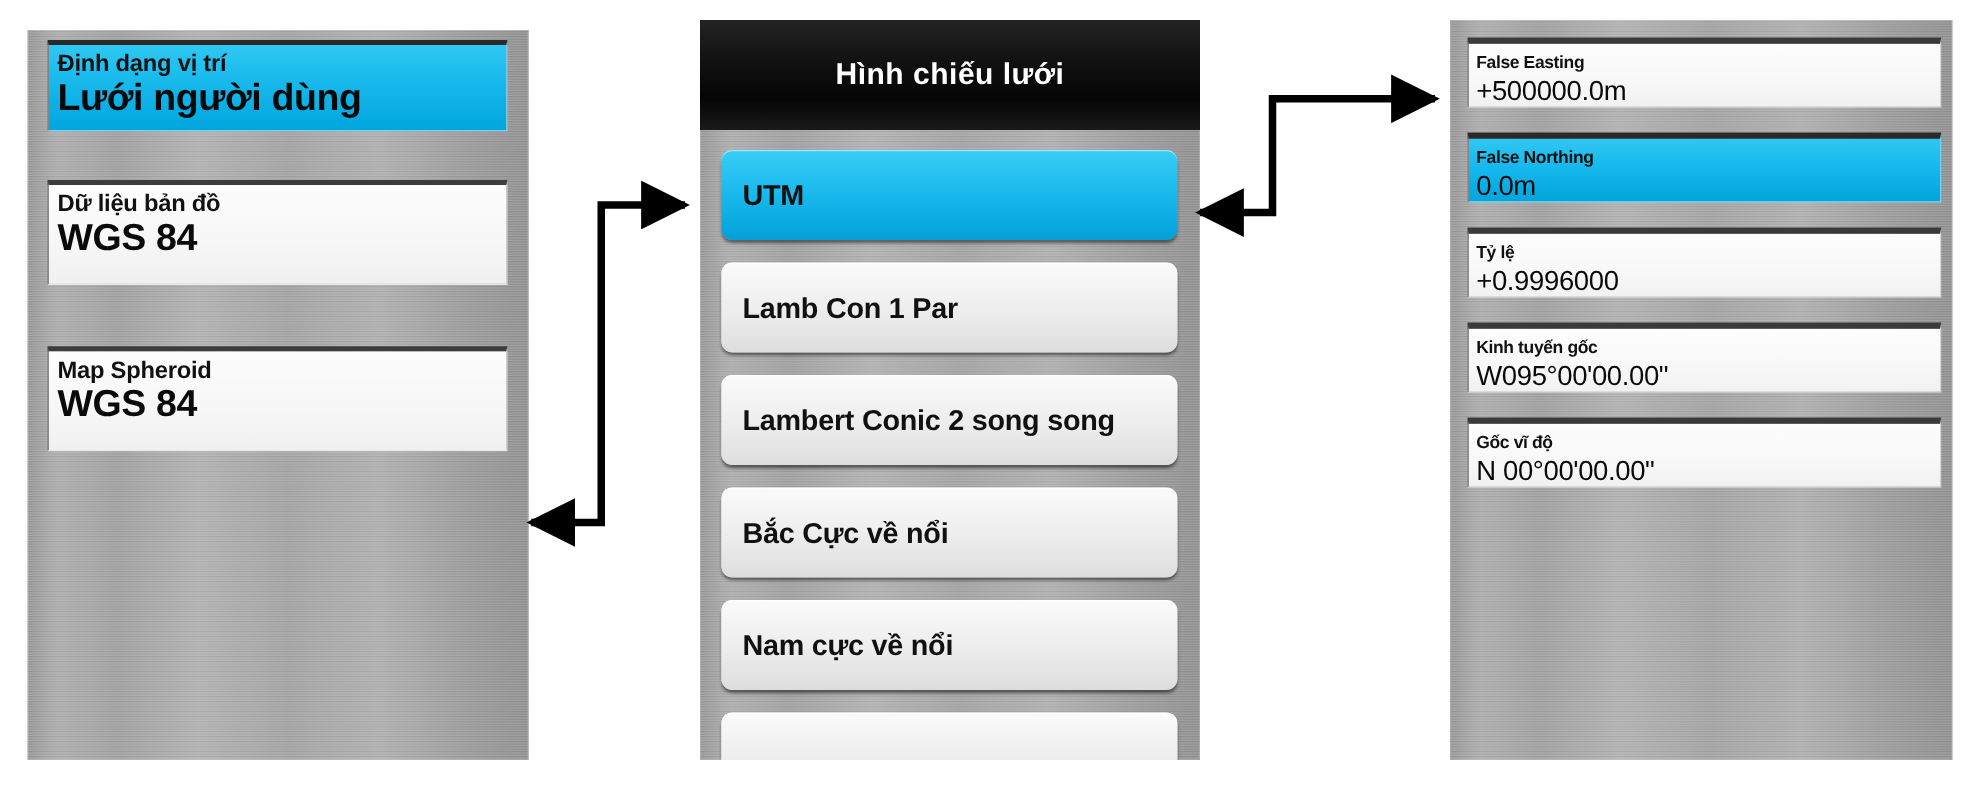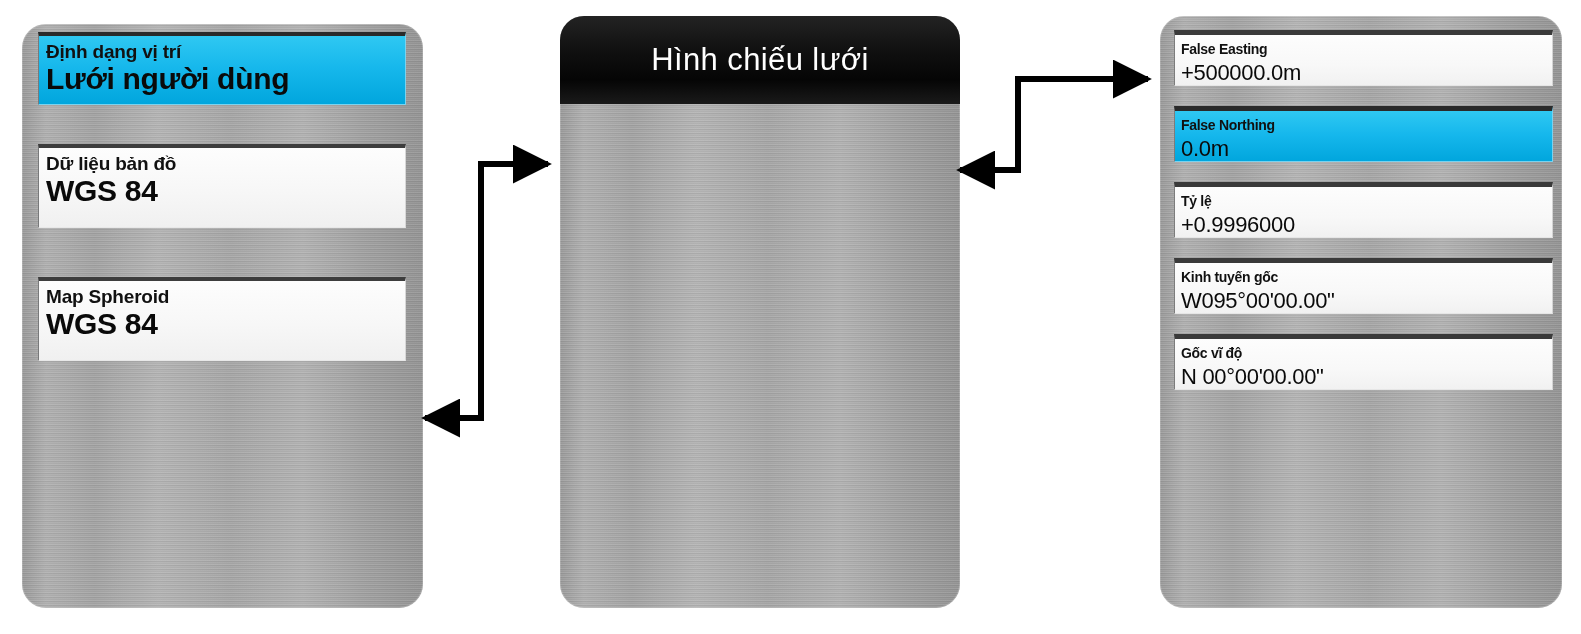--- a/index.html
+++ b/index.html
@@ -26,21 +26,20 @@
         rgba(0,0,0,0.055) 2px,
         rgba(255,255,255,0.045) 2px,
         rgba(255,255,255,0.045) 3px,
         rgba(0,0,0,0.02) 3px,
         rgba(0,0,0,0.02) 4px),
       linear-gradient(to right,
         #9a9a9a 0%, #b0b0b0 6%, #a3a3a3 18%, #b4b4b4 34%,
         #a6a6a6 52%, #b2b2b2 70%, #a0a0a0 86%, #949494 100%);
     box-shadow: inset 0 0 0 1px rgba(255,255,255,0.18);
     overflow: hidden;
-    border-radius: 24px;
   }
 
   
   #panel-location {
     left: 22px;
     top: 24px;
     width: 401px;
     height: 584px;
   }
   .field {
@@ -95,22 +94,22 @@
     left: 0; top: 0;
     width: 100%;
     height: 88px;
     background: linear-gradient(to bottom, #232323 0%, #101010 40%, #050505 72%, #1a1a1a 100%);
     display: flex;
     align-items: center;
     justify-content: center;
   }
   #projection-header-title {
     color: #ffffff;
-    font-size: 31px;
-    font-weight: normal;
+    font-size: 24px;
+    font-weight: bold;
     letter-spacing: 0.4px;
   }
   #projection-list {
     position: absolute;
     left: 0;
     top: 88px;
     width: 100%;
     height: 504px;
     padding-top: 16px;
     box-sizing: border-box;
@@ -218,20 +217,47 @@
   </div>
 
 </div>
 
 <div class="device-panel" id="panel-projection">
 
   <div id="projection-header">
     <div id="projection-header-title">Hình chiếu lưới</div>
   </div>
 
+  <div id="projection-list">
+
+    <div class="list-item selected">
+      <span class="list-item-label">UTM</span>
+    </div>
+
+    <div class="list-item">
+      <span class="list-item-label">Lamb Con 1 Par</span>
+    </div>
+
+    <div class="list-item">
+      <span class="list-item-label">Lambert Conic 2 song song</span>
+    </div>
+
+    <div class="list-item">
+      <span class="list-item-label">Bắc Cực về nổi</span>
+    </div>
+
+    <div class="list-item">
+      <span class="list-item-label">Nam cực về nổi</span>
+    </div>
+
+    <div class="list-item">
+      <span class="list-item-label"></span>
+    </div>
+
+  </div>
 </div>
 
 <div class="device-panel" id="panel-params">
 
   <div class="param-field" id="param-false-easting">
     <div class="param-label">False Easting</div>
     <div class="param-value">+500000.0m</div>
   </div>
 
   <div class="param-field selected" id="param-false-northing">

